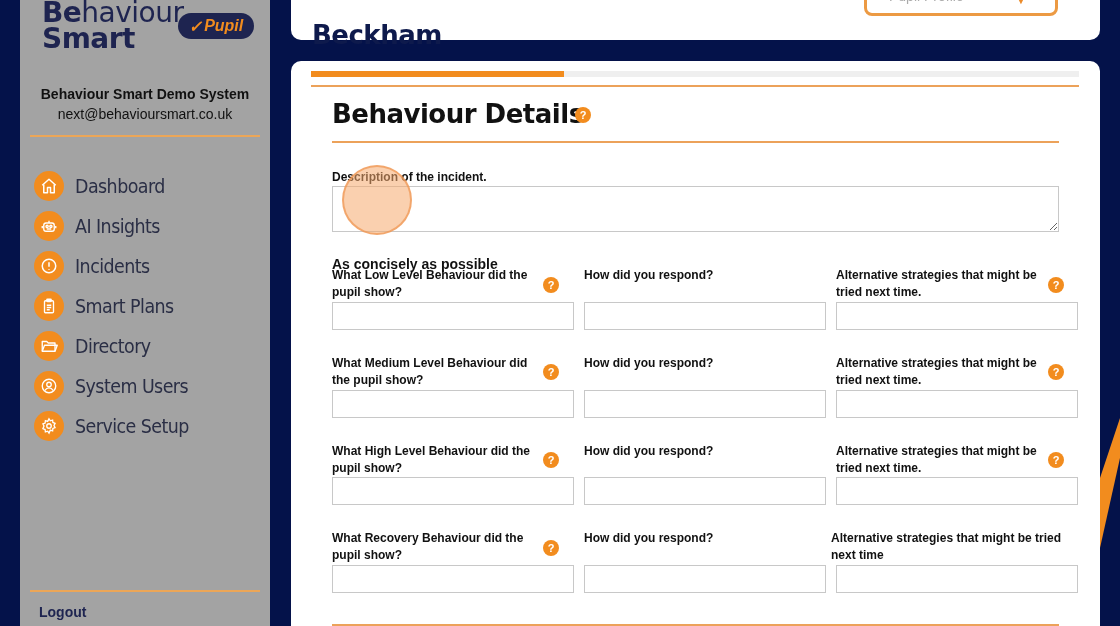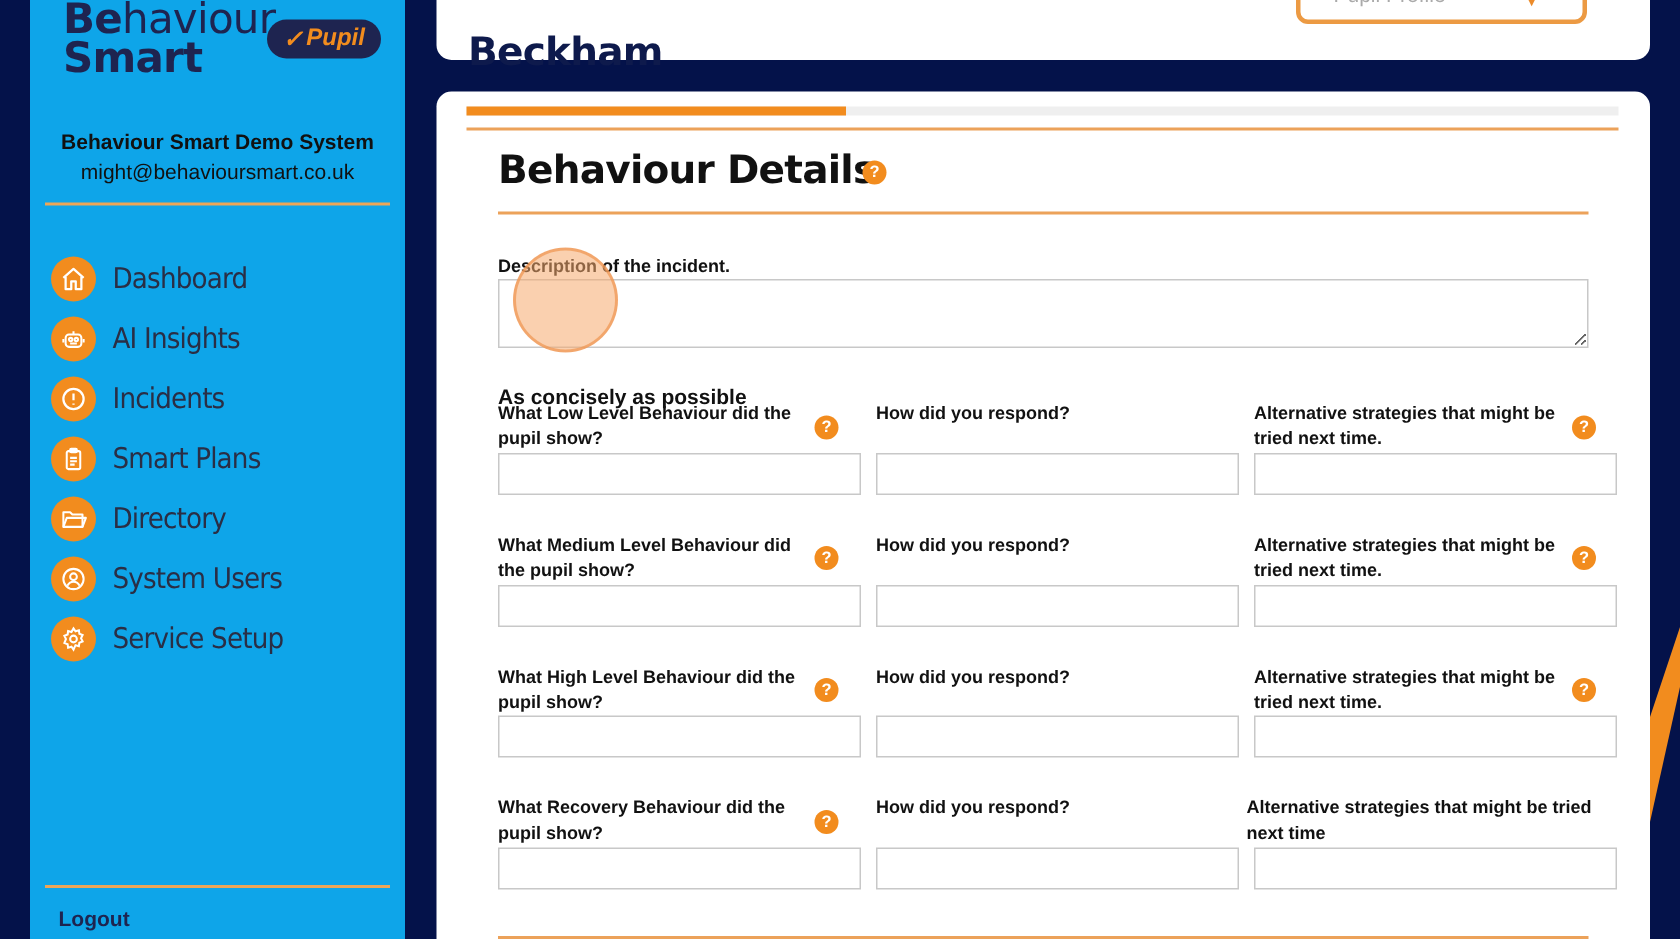--- a/index.html
+++ b/index.html
@@ -6,21 +6,21 @@
   html, body { width: 1120px; height: 626px; overflow: hidden; }
   body {
     background: #04124a;
     font-family: "Liberation Sans", sans-serif;
     position: relative;
     color: #111;
   }
   
   .sidebar {
     position: absolute; left: 20px; top: 0; width: 250px; height: 626px;
-    background: #0ea5e9;
+    background: #a3a3a3;
   }
   .logo { position: absolute; left: 22px; top: 0; }
   .logo-text {
     font-family: "DejaVu Sans", sans-serif;
     color: #1e2450; line-height: 0.92;
   }
   .logo-line1 { font-size: 28px; letter-spacing: -0.5px; }
   .logo-line1 .be { font-weight: bold; }
   .logo-line1 .rest { font-weight: normal; }
   .logo-line2 { font-size: 28px; font-weight: bold; letter-spacing: -0.5px; }
@@ -135,21 +135,21 @@
       <div class="logo-line2">Smart</div>
     </div>
   </div>
   <div class="plus-badge">
     <span>✓</span>
     <span>Pupil</span>
   </div>
 
   <div class="org">
     <div class="org-name">Behaviour Smart Demo System</div>
-    <div class="org-email">might@behavioursmart.co.uk</div>
+    <div class="org-email">next@behavioursmart.co.uk</div>
   </div>
   <div class="side-divider" style="top:135px"></div>
 
   <nav class="nav">
     <div class="nav-item">
       <span class="nav-icon">
         <svg viewBox="0 0 24 24" fill="none" stroke="#fff" stroke-width="2" stroke-linejoin="round">
             <path d="M3 11 L12 3 L21 11"></path>
             <path d="M5 10 V21 H10 V14 H14 V21 H19 V10"></path>
           </svg>

